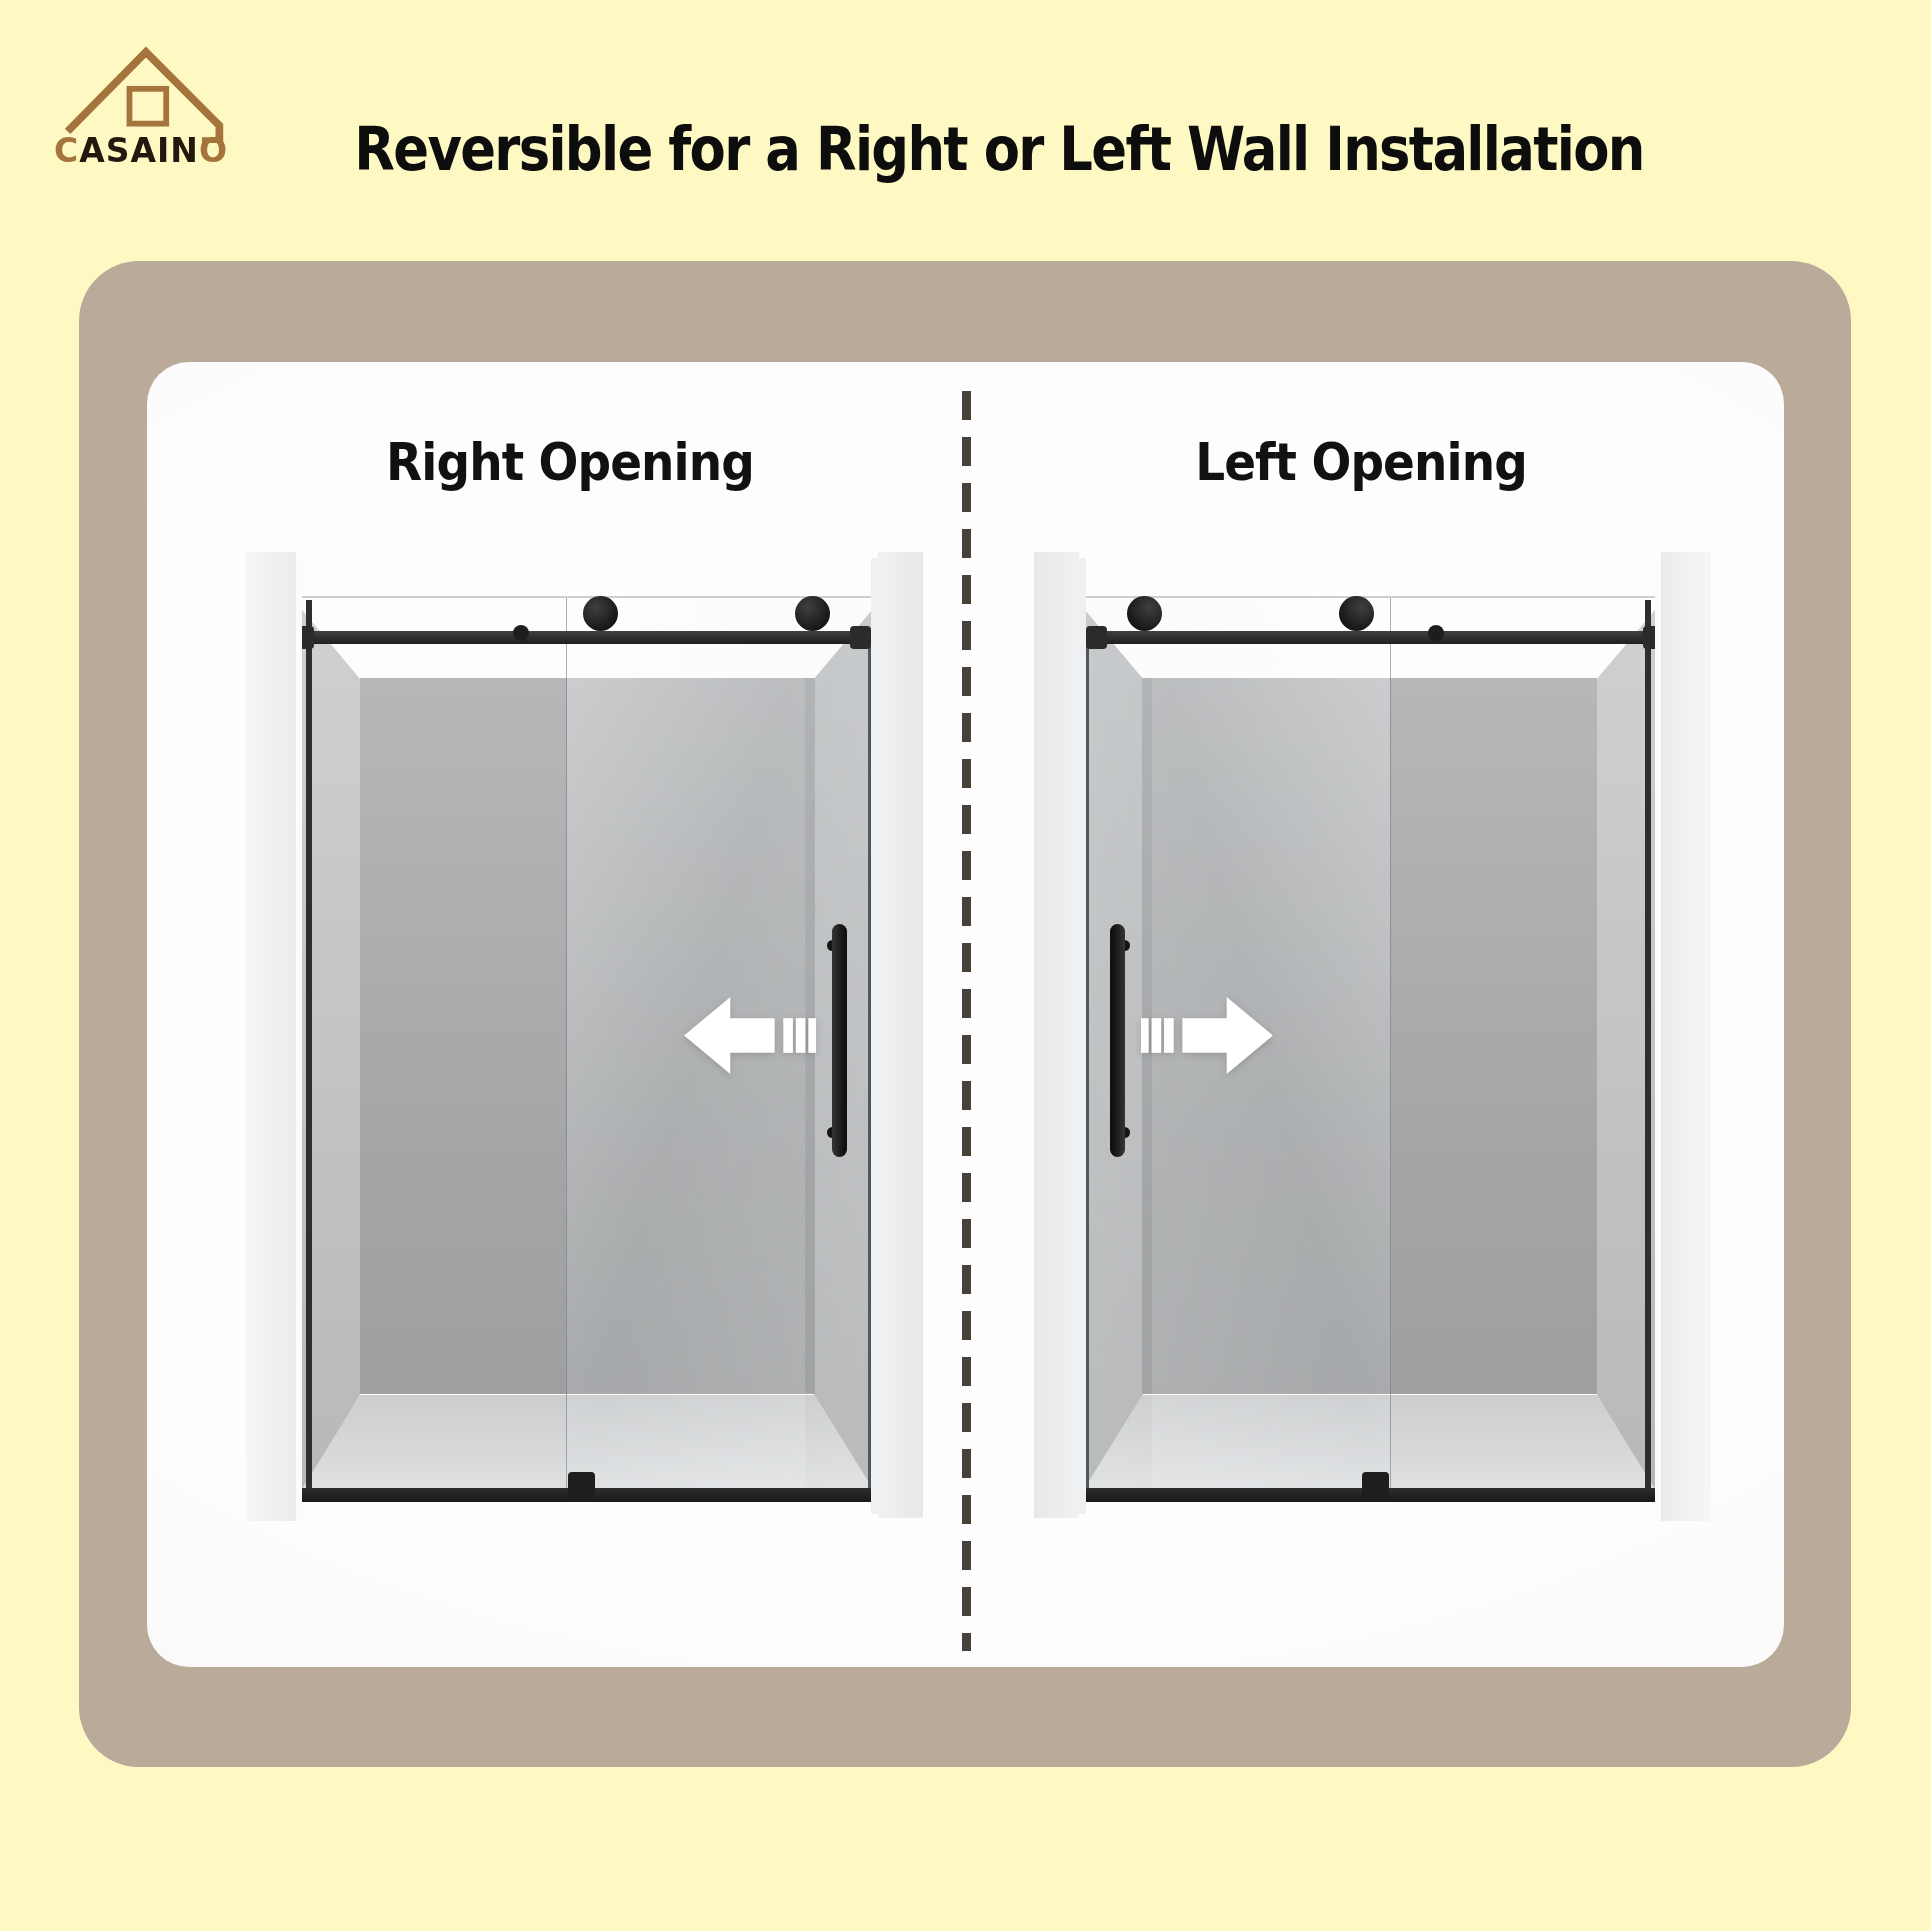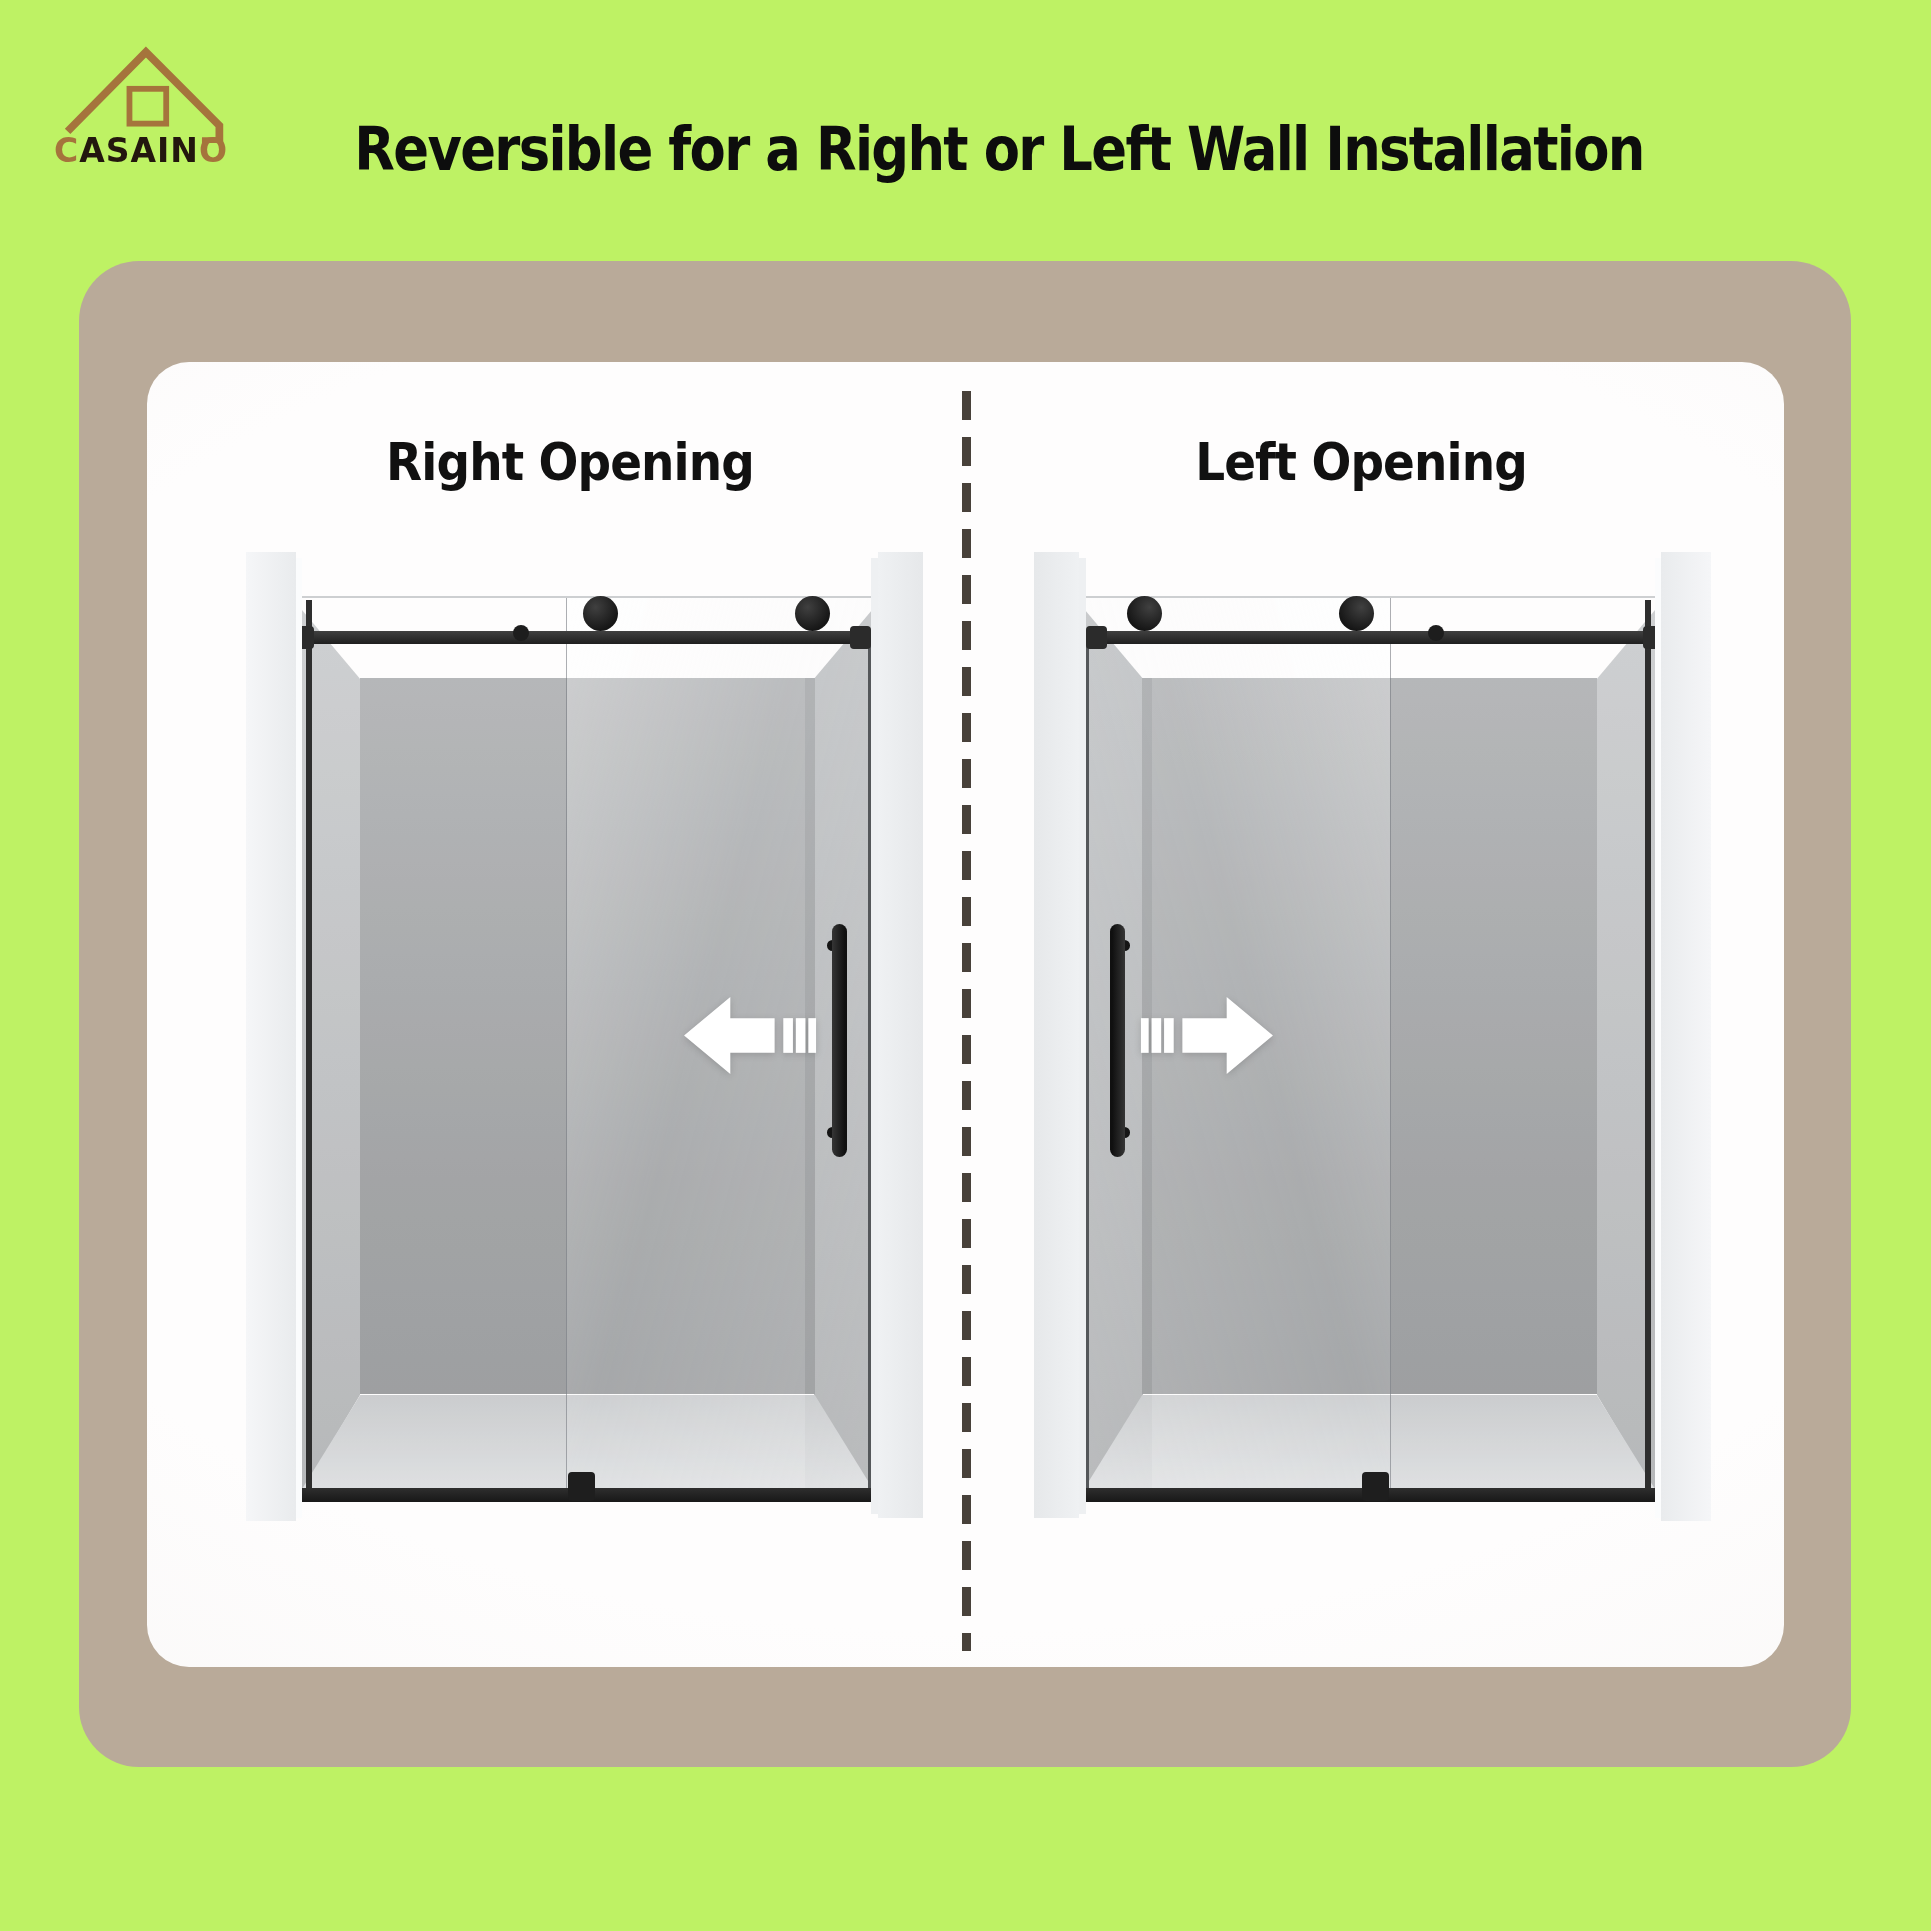--- a/index.html
+++ b/index.html
@@ -1,18 +1,18 @@
 <!DOCTYPE html>
 <html style="--frame-tan: #b9aa99; --panel-white: #fbfafa; --divider-dash: #48413a; --logo-brown: #a5743c; --logo-dark: #23170e; --hardware-black: #1d1d1d; --arrow-white: #ffffff; --heading-black: #111111;"><head>
 <meta charset="utf-8">
 <style>
   html,body{margin:0;padding:0;background:#ffffff;}
   #canvas{
     position:relative;width:1931px;height:1931px;overflow:hidden;
-    background:#bef264;font-family:"DejaVu Sans","Liberation Sans",sans-serif;
+    background:#fef9c3;font-family:"DejaVu Sans","Liberation Sans",sans-serif;
   }
   .abs{position:absolute;}
 
   
   .logo-roof{left:56px;top:25px;width:174px;height:118px;}
   .wordmark{left:54px;top:131px;font-size:33px;font-weight:bold;letter-spacing:1px;white-space:nowrap;}
   .wordmark .brown{color:var(--logo-brown,#a5743c);}
   .wordmark .dark{color:var(--logo-dark,#23170e);}
   .page-title{
     left:999px;top:114px;transform:translateX(-50%) scaleX(.88);

